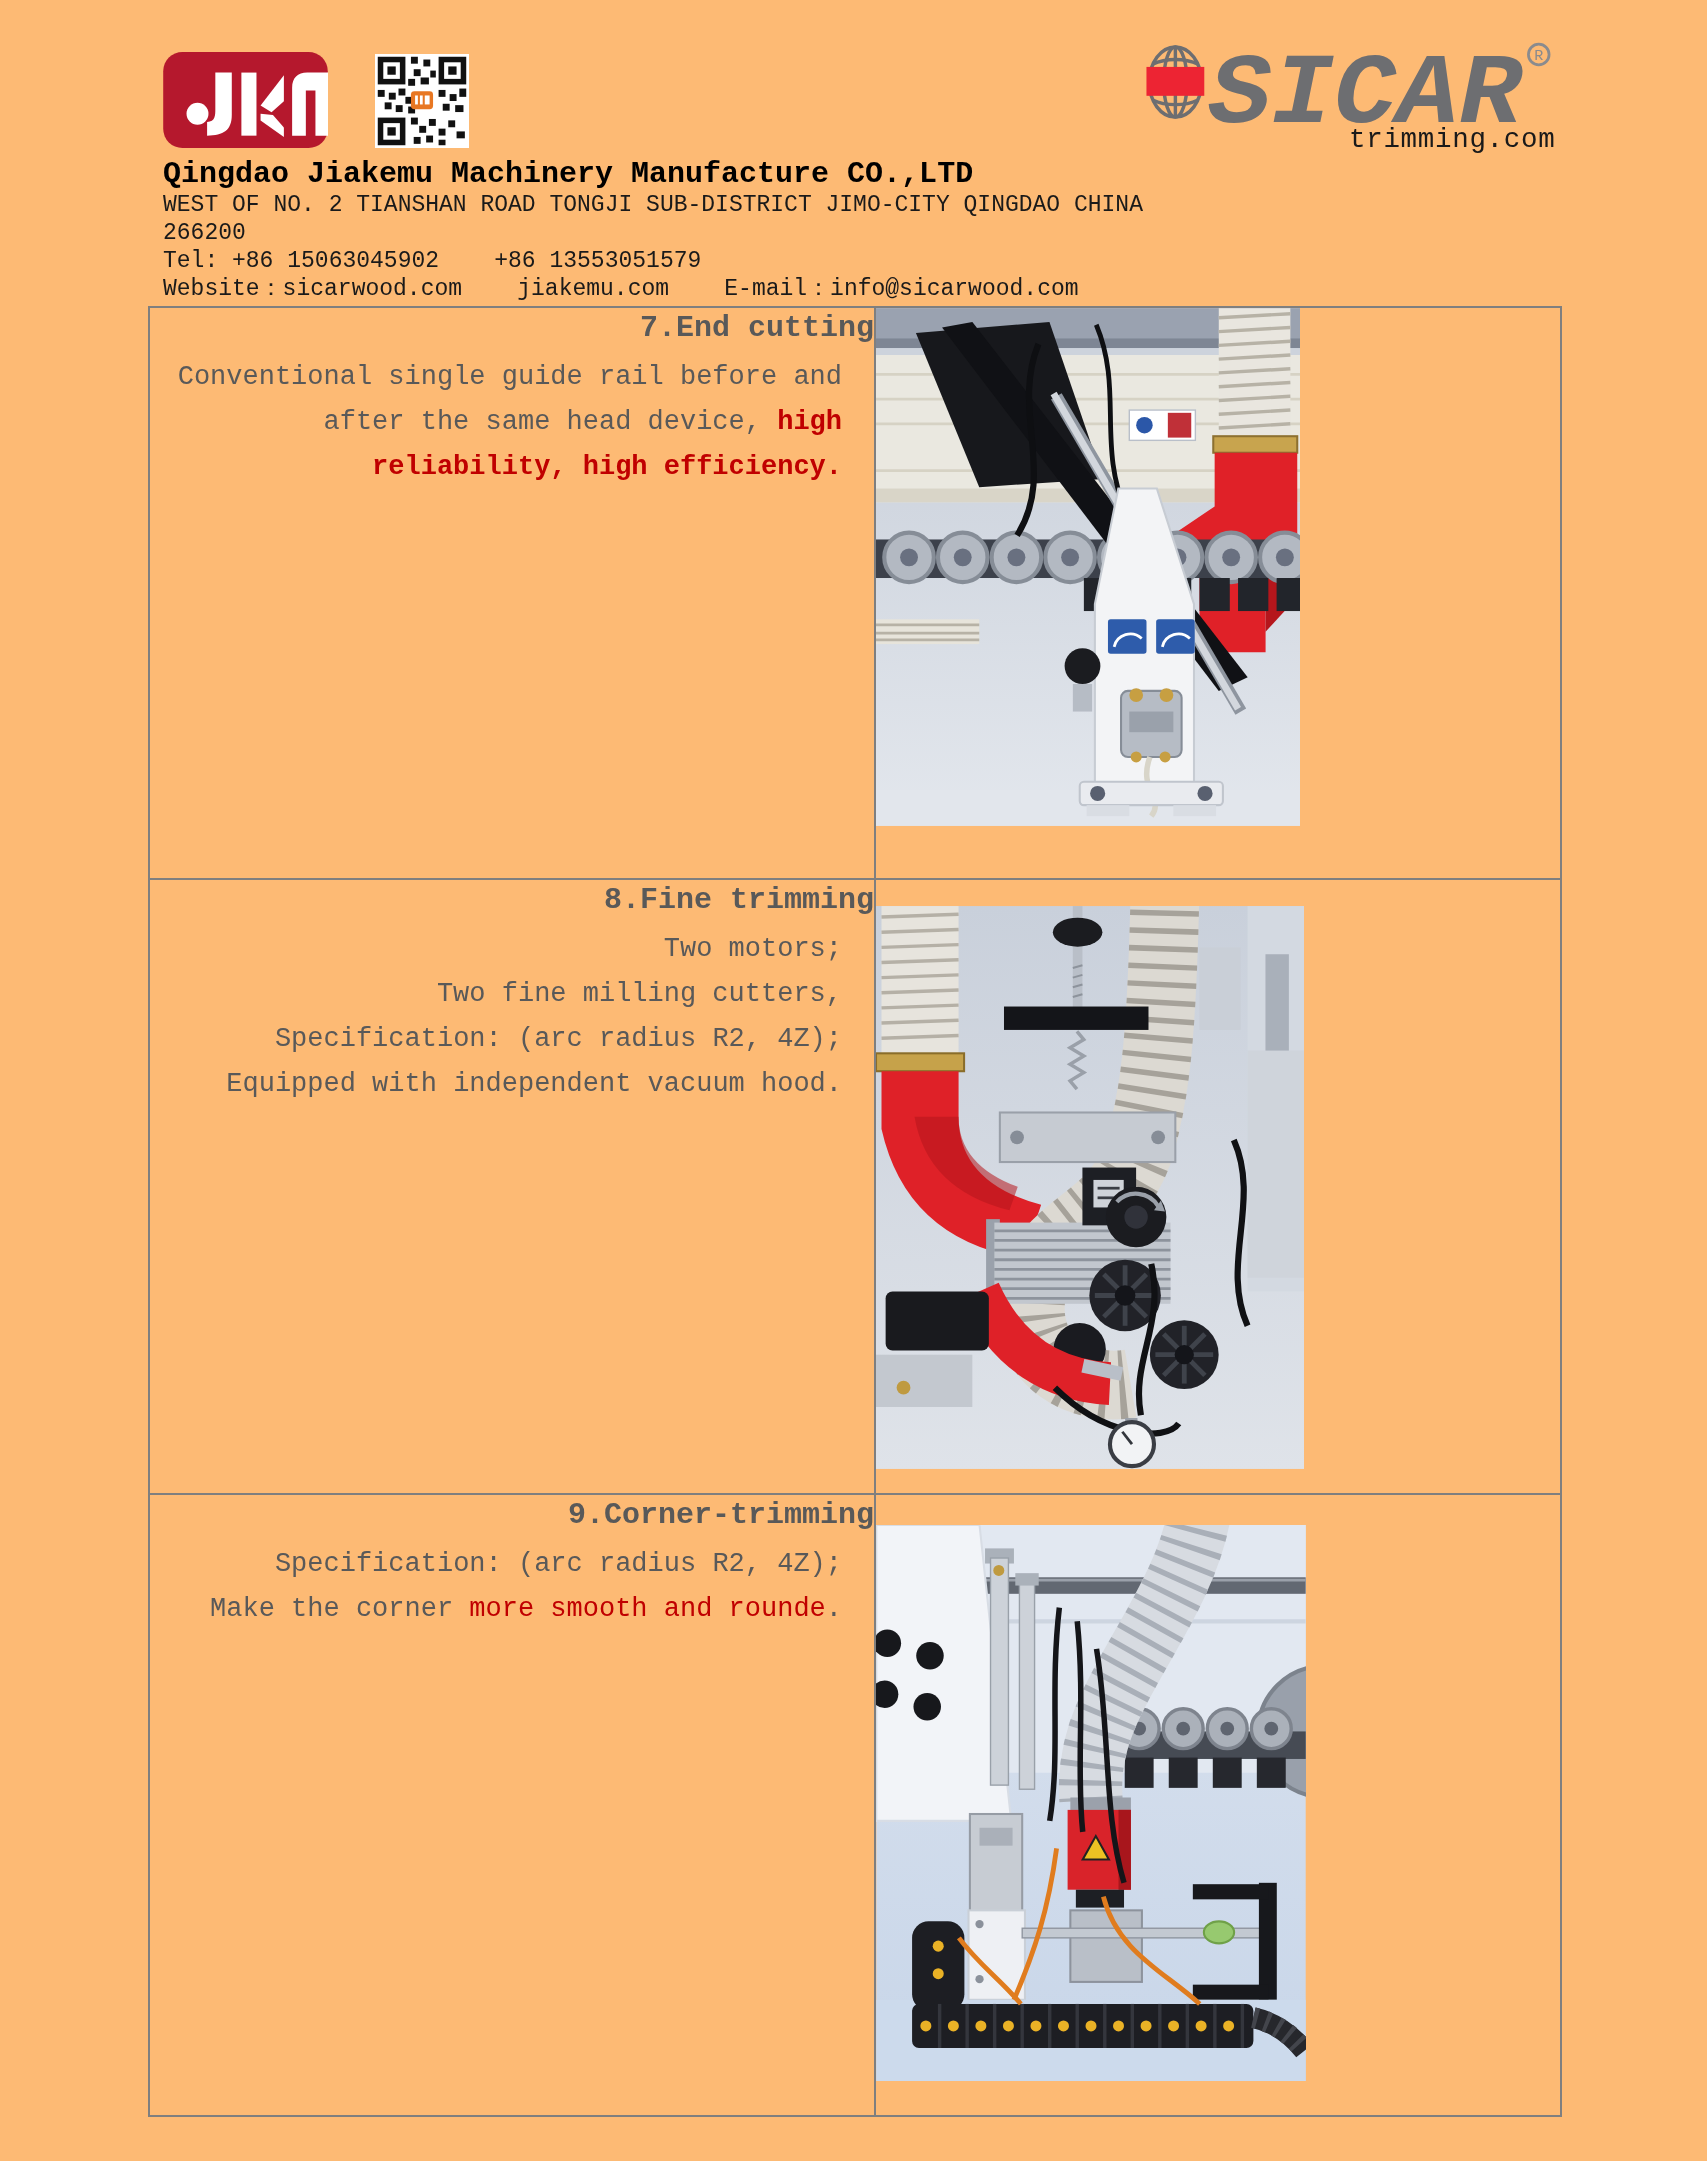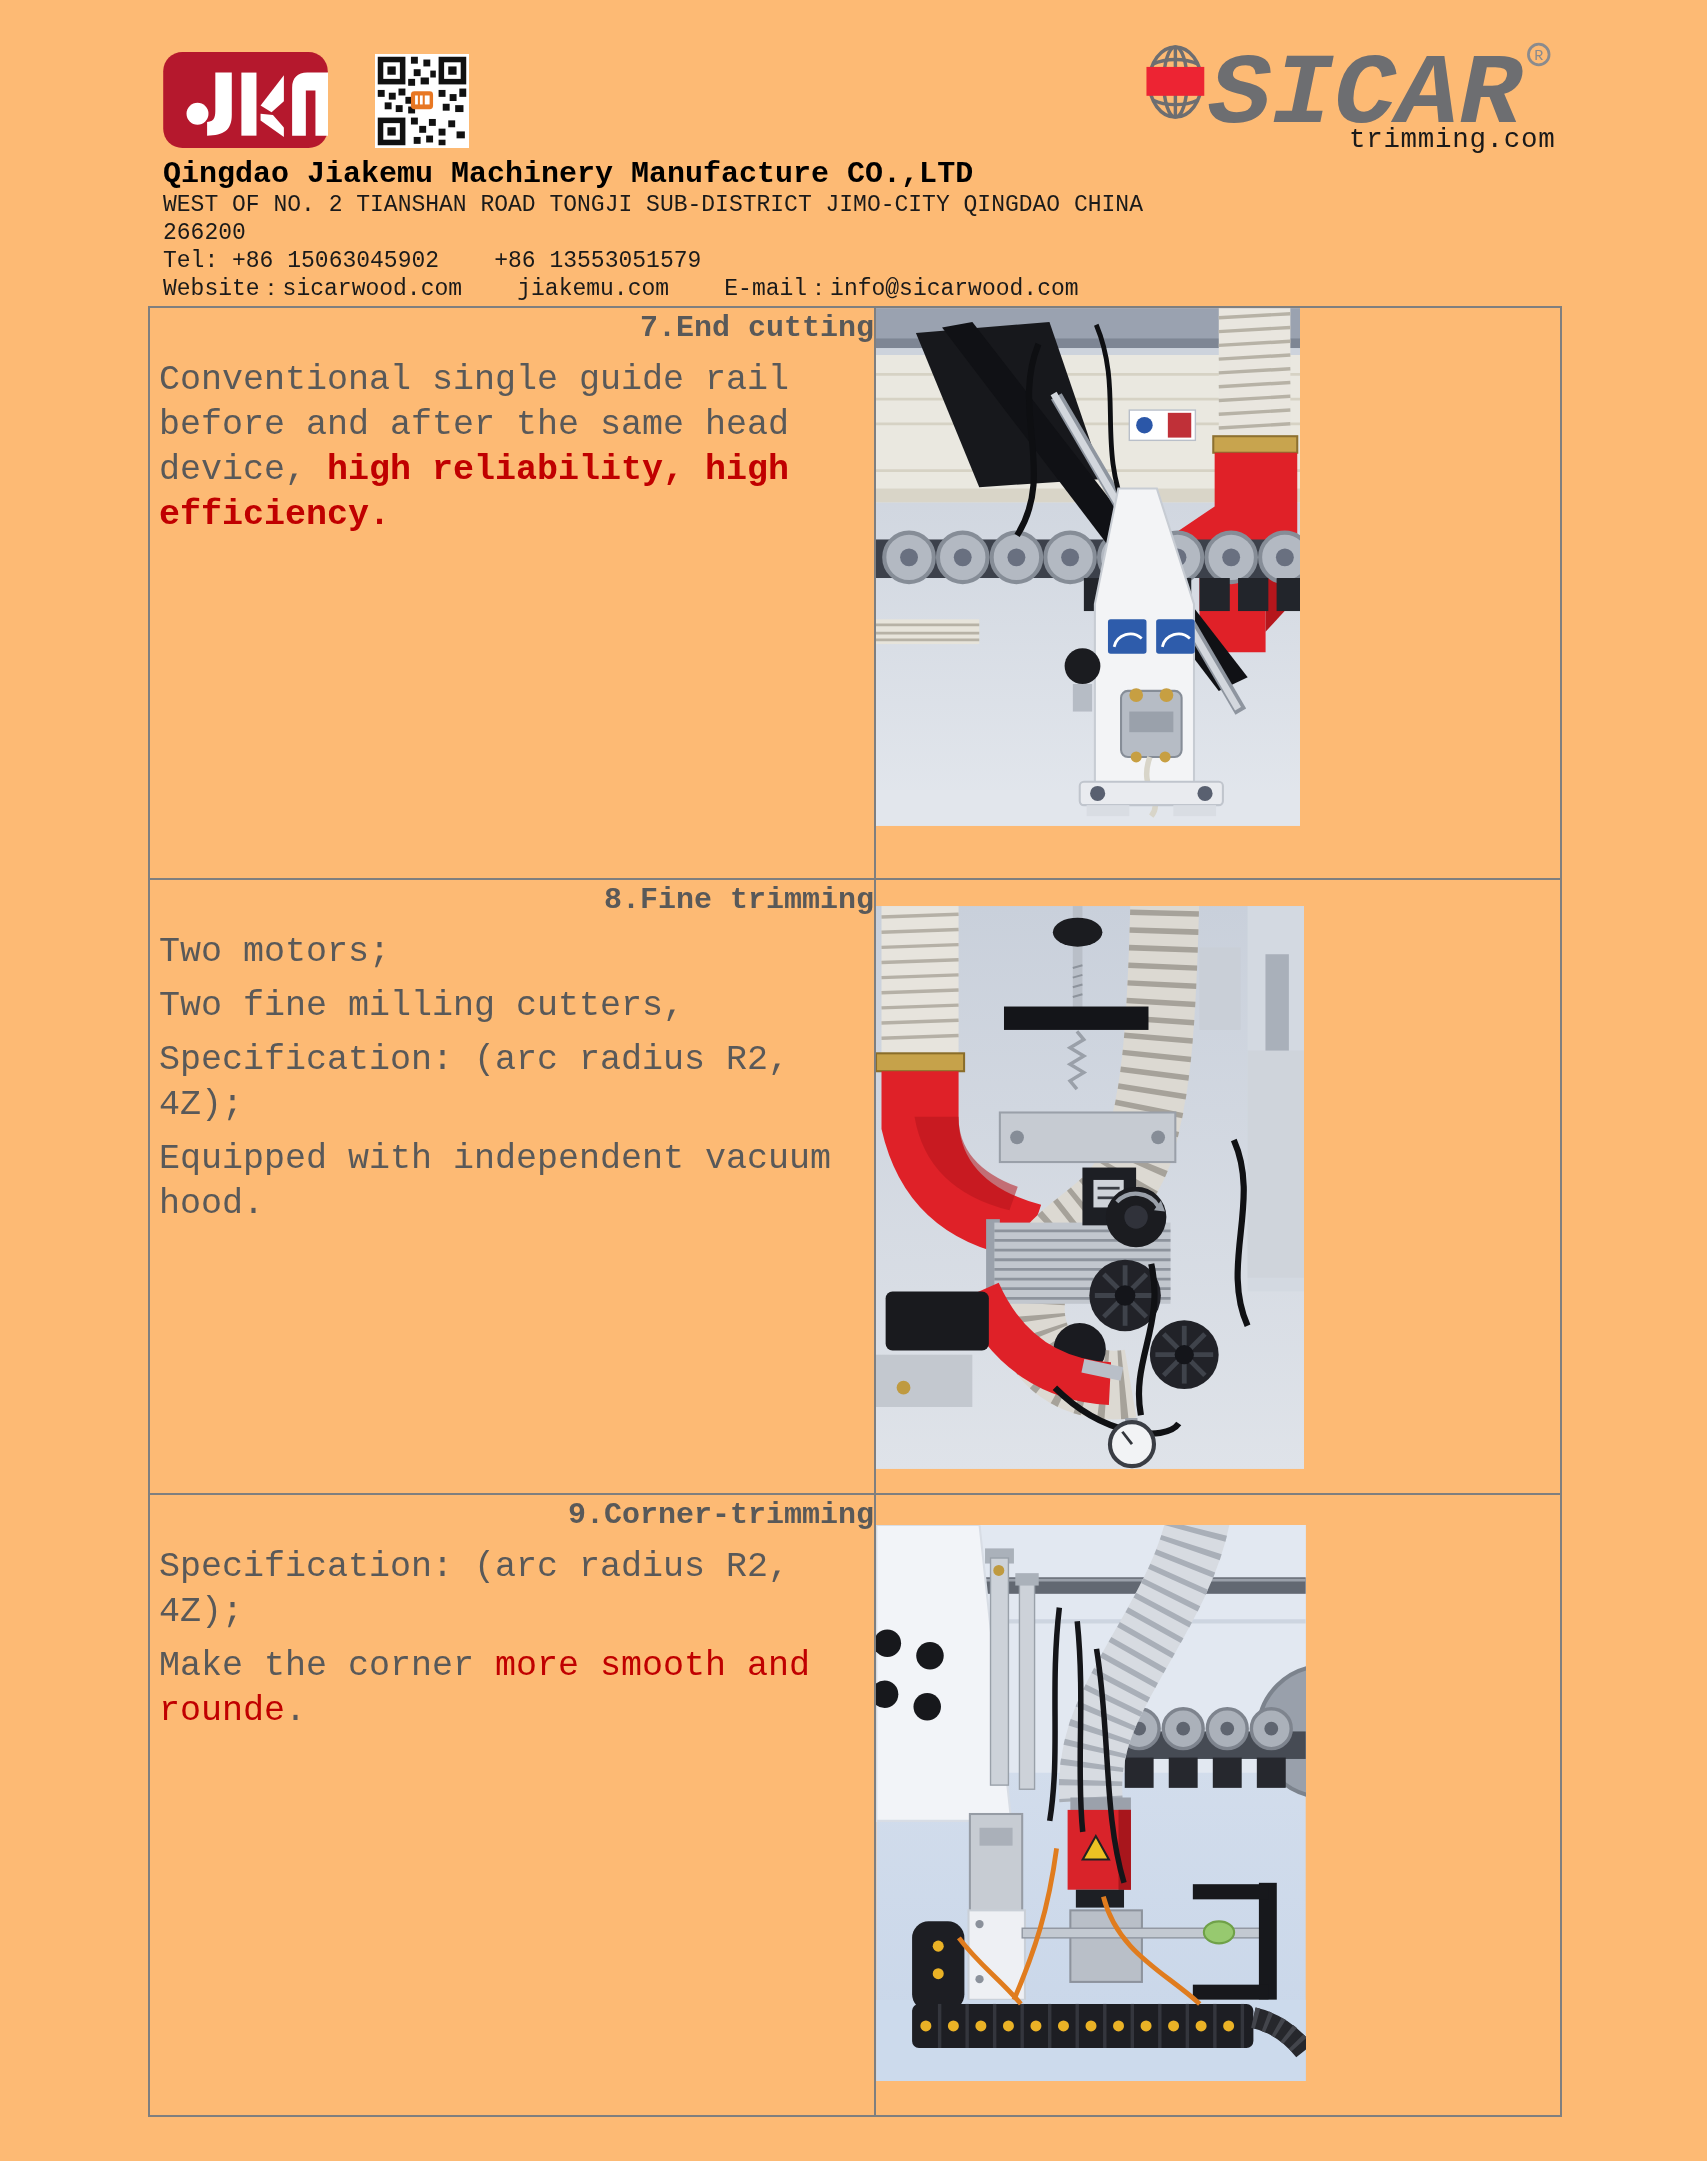--- a/index.html
+++ b/index.html
@@ -28,21 +28,21 @@
   }
   table.doc td{
     border:2.1px solid #7f7f7f;
     vertical-align:top;padding:0;
   }
   td.text-cell{padding:23.4px 13.8px 0 17px;}
   .sec-heading{
     font-size:30px;font-weight:bold;color:#595959;line-height:41px;margin:0 0 5.5px 0;text-align:right;
   }
   .sec-num{display:inline-block;min-width:61px;}
-  .sec-body p{margin:9px;font-size:35px;line-height:45px;color:#595959;width:692px;}
+  .sec-body p{margin:0;font-size:27px;line-height:45px;color:#595959;width:692px;text-align:right;}
   .red{color:#c00000;}
   .red-bold{color:#c00000;font-weight:bold;}
   td.photo-cell{padding:18px 0 0 11.7px;}
   td.photo-cell.r2{padding-top:26px;}
   td.photo-cell.r3{padding-top:30px;}
   svg{display:block;}
 </style>
 </head>
 <body>
 

